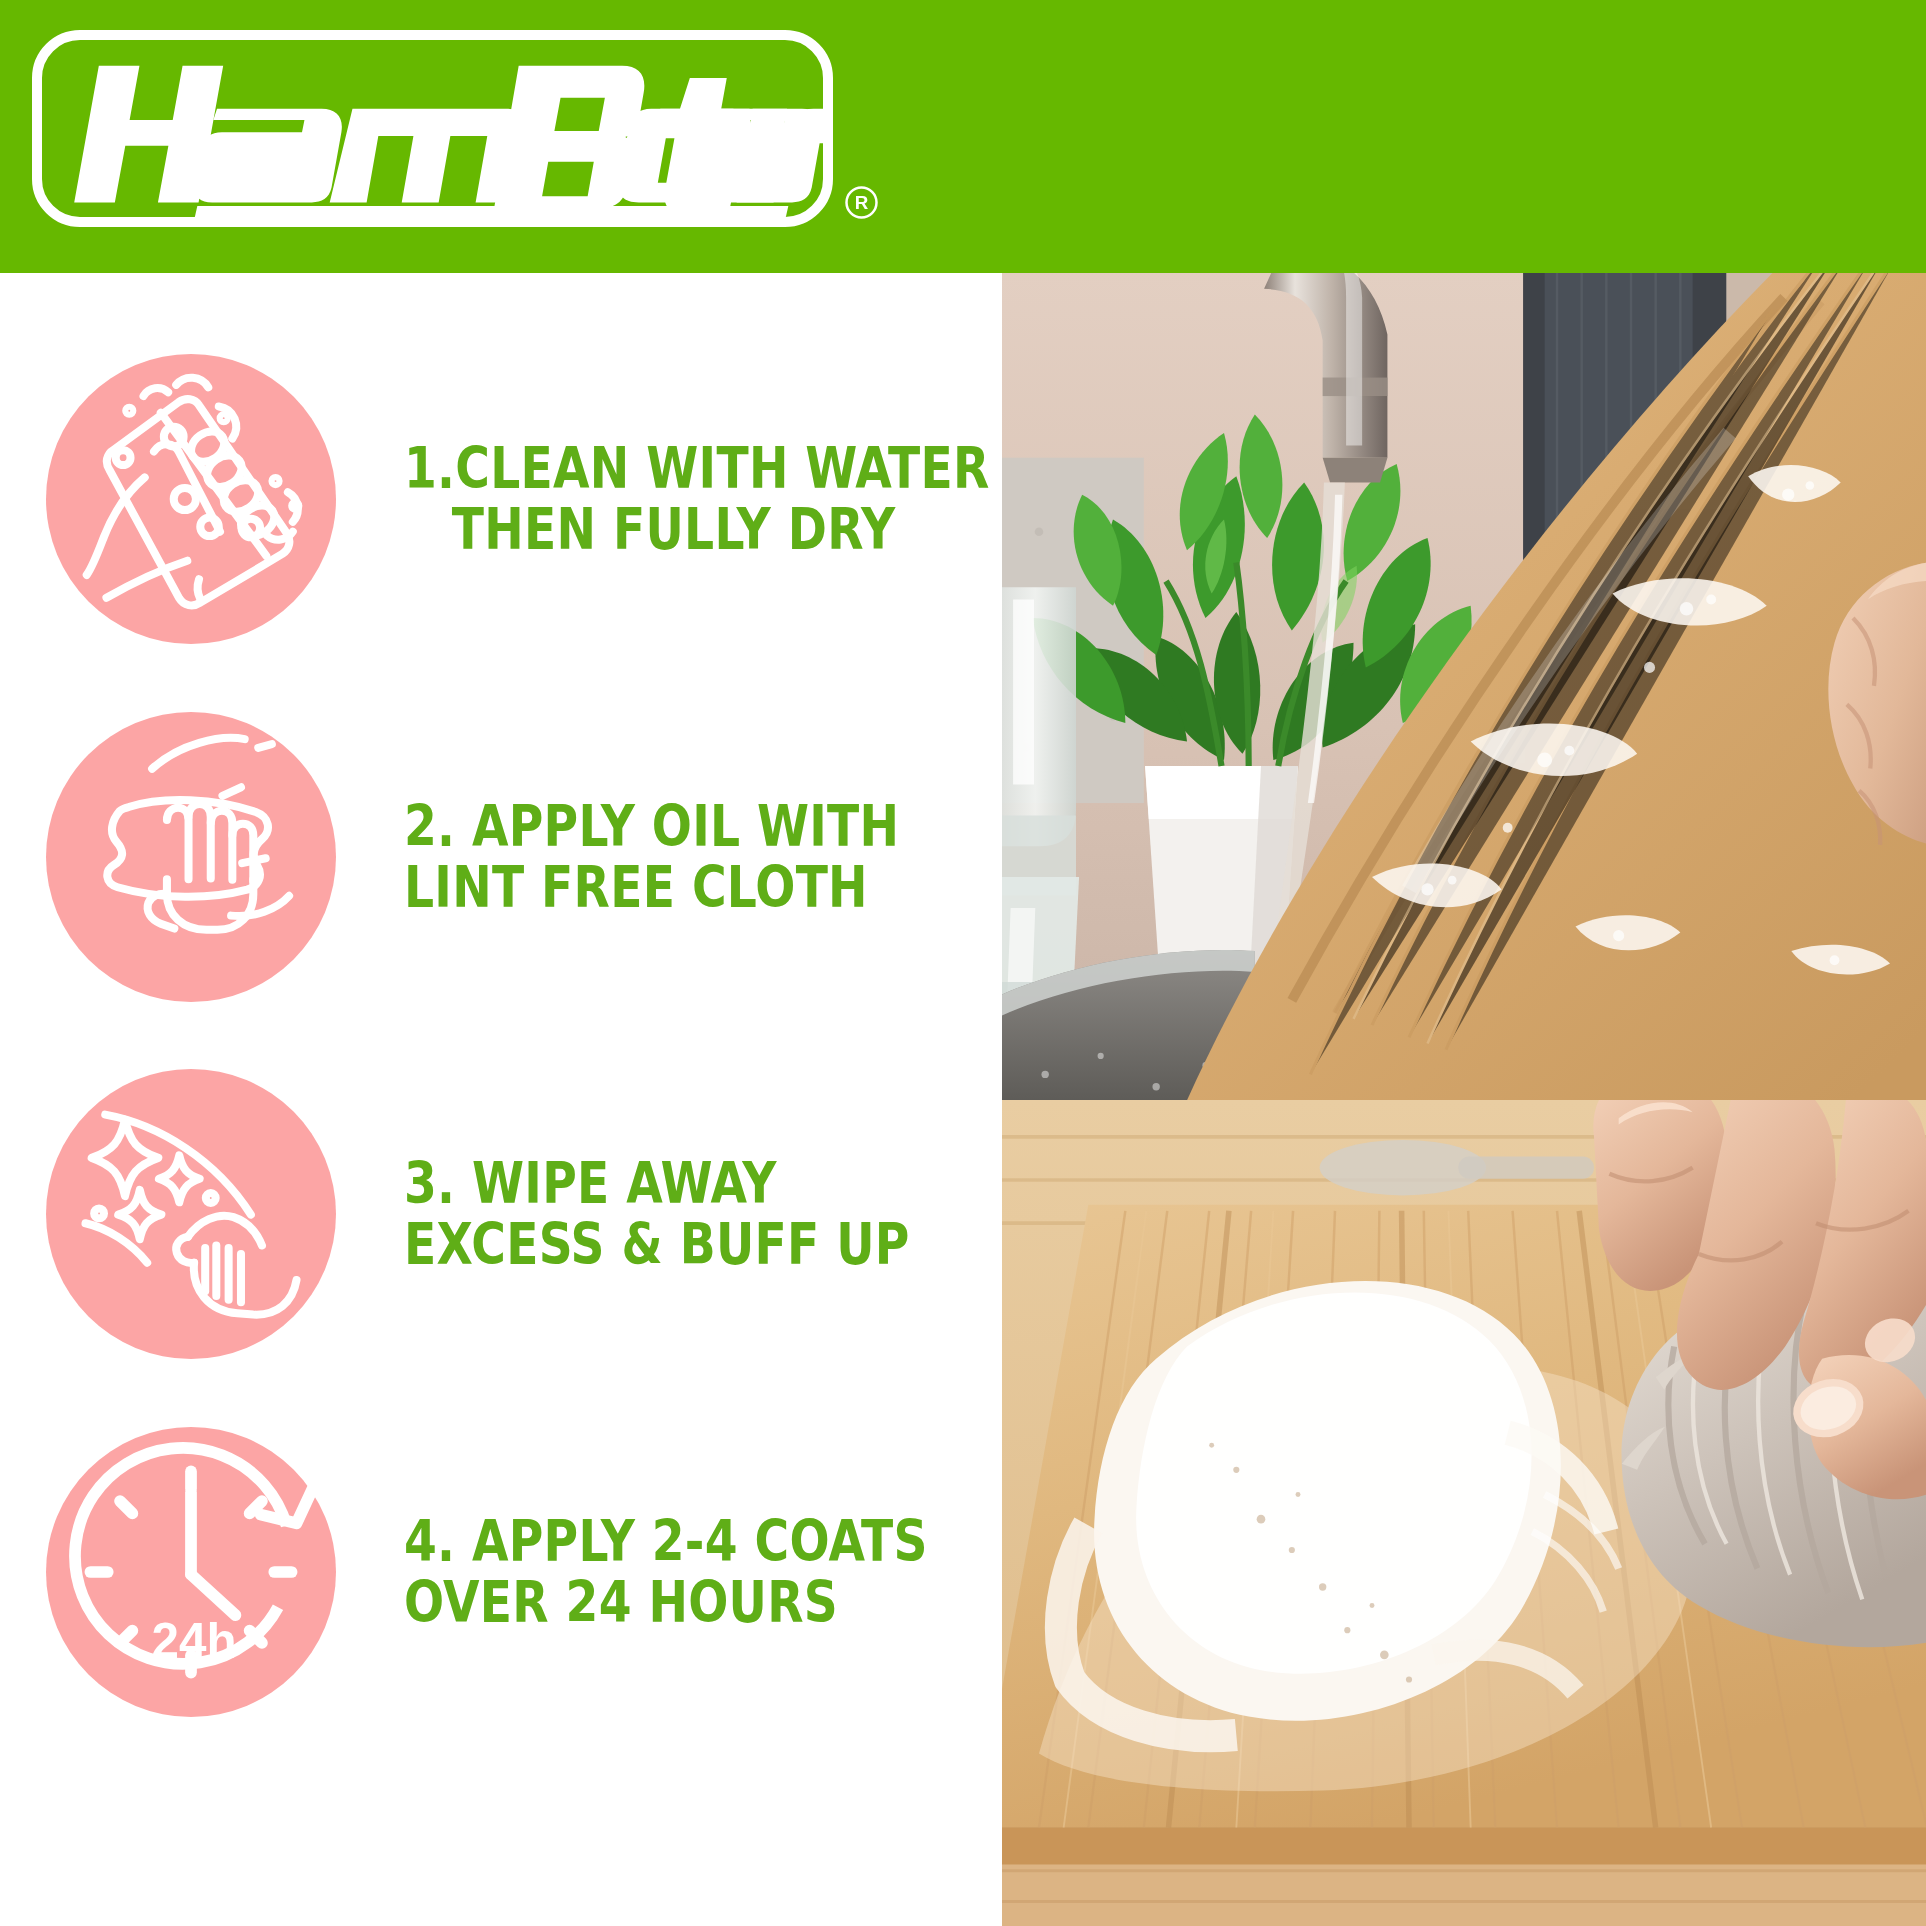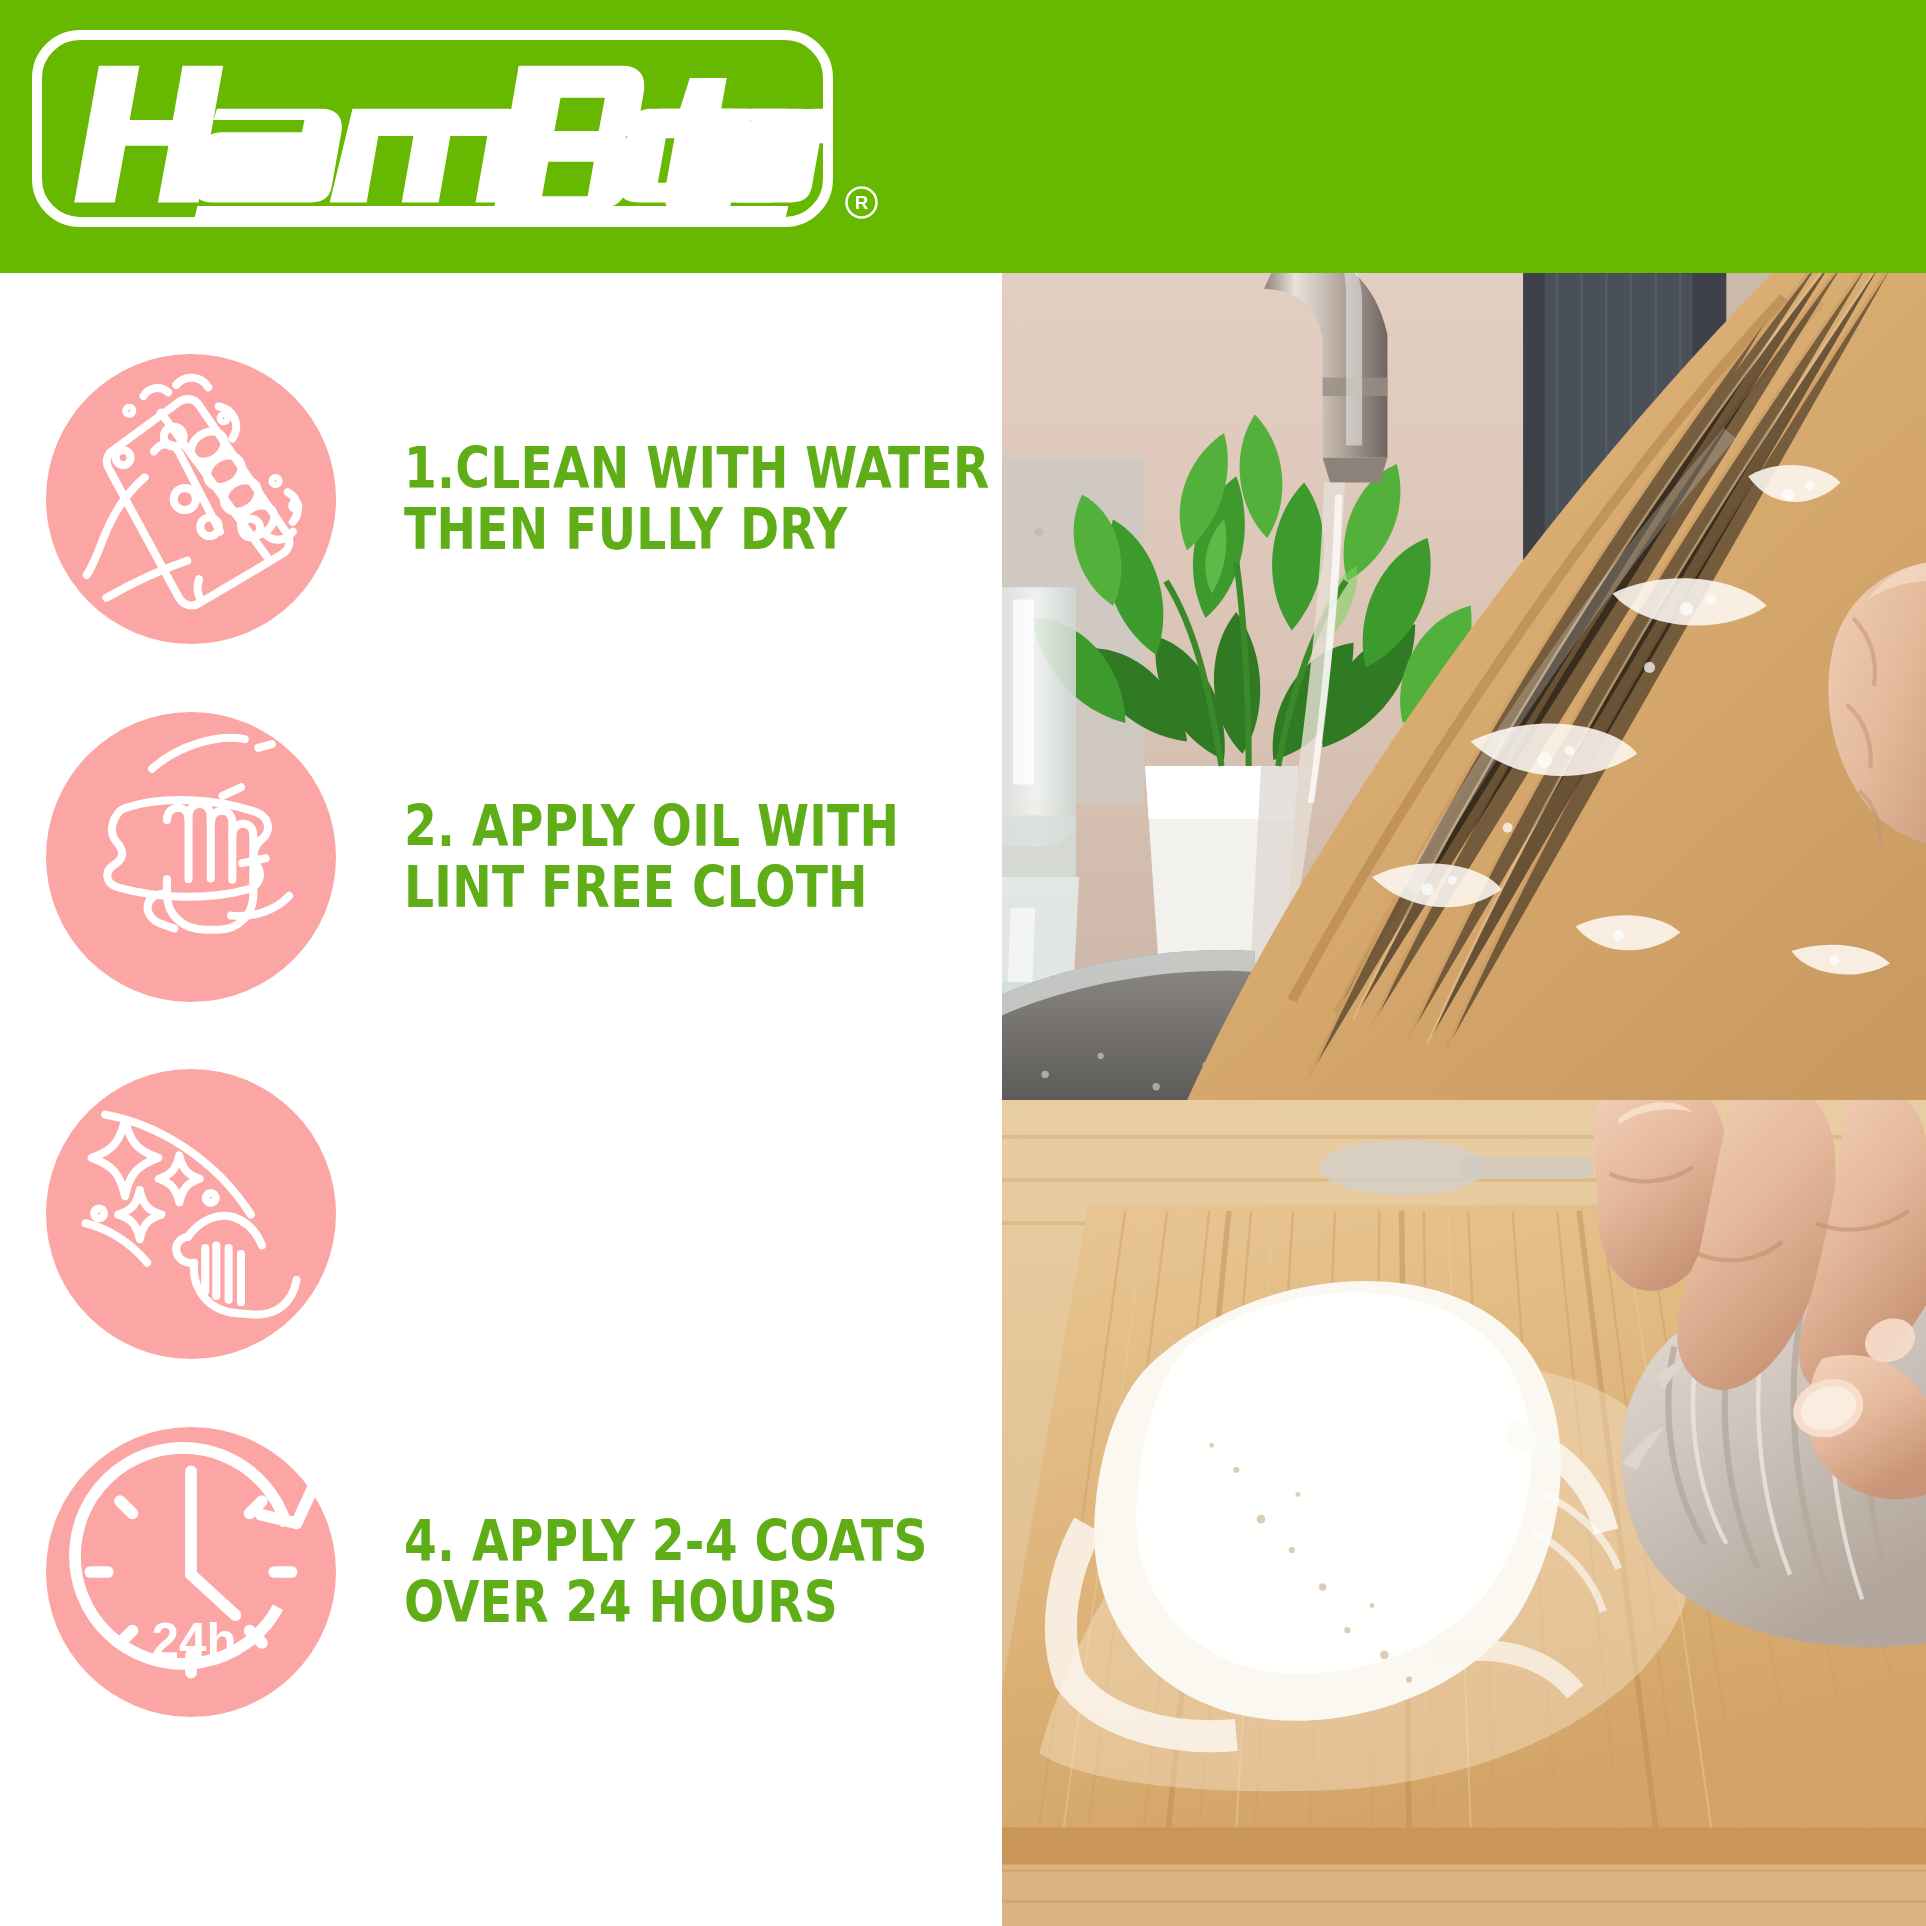--- a/index.html
+++ b/index.html
@@ -71,21 +71,21 @@
     height: 1653px;
     background: #ffffff;
   }
 
   .step {
     position: absolute;
     left: 0;
     width: 1002px;
     height: 290px;
   }
-  .step-1 { top: 81px; }
+  .step-1 { top: 81px; text-align: center; }
   .step-2 { top: 439px; padding-left: 12px; }
   .step-3 { top: 796px; }
   .step-4 { top: 1154px; }
 
   .step-icon {
     position: absolute;
     left: 46px;
     top: 0;
     width: 290px;
     height: 290px;
@@ -298,20 +298,24 @@
 
           <path d="M230 272 c18 -26 48 -40 74 -32 c24 8 38 26 46 46"></path>
           <path d="M258 290 l0 70"></path>
           <path d="M276 286 l0 82"></path>
           <path d="M296 290 l0 84"></path>
           <path d="M316 300 l0 78"></path>
           <path d="M230 272 c-14 2 -22 14 -18 26 c4 12 16 18 28 16"></path>
           <path d="M240 314 c-4 44 24 78 70 82 l26 2 c38 2 64 -20 70 -56"></path>
         </g>
       </svg>
+    </div>
+    <div class="step-text">
+      <div class="step-line">3. WIPE AWAY</div>
+      <div class="step-line">EXCESS &amp; BUFF UP</div>
     </div>
   </div>
 
   <div class="step step-4">
     <div class="step-icon">
       <svg viewBox="0 0 470 470">
         <g fill="none" stroke="#ffffff" stroke-width="19" stroke-linecap="butt">
 
           <path d="M390 160 a175 175 0 1 0 -14 132"></path>
         </g>

